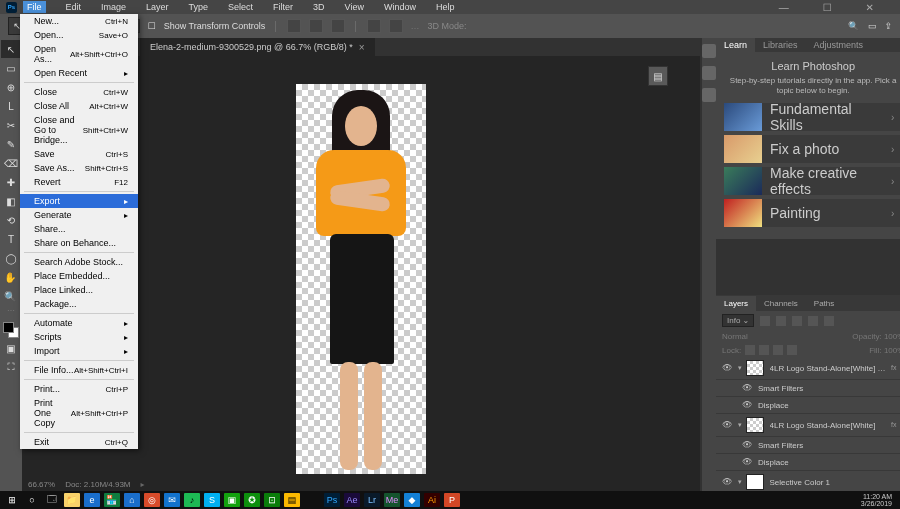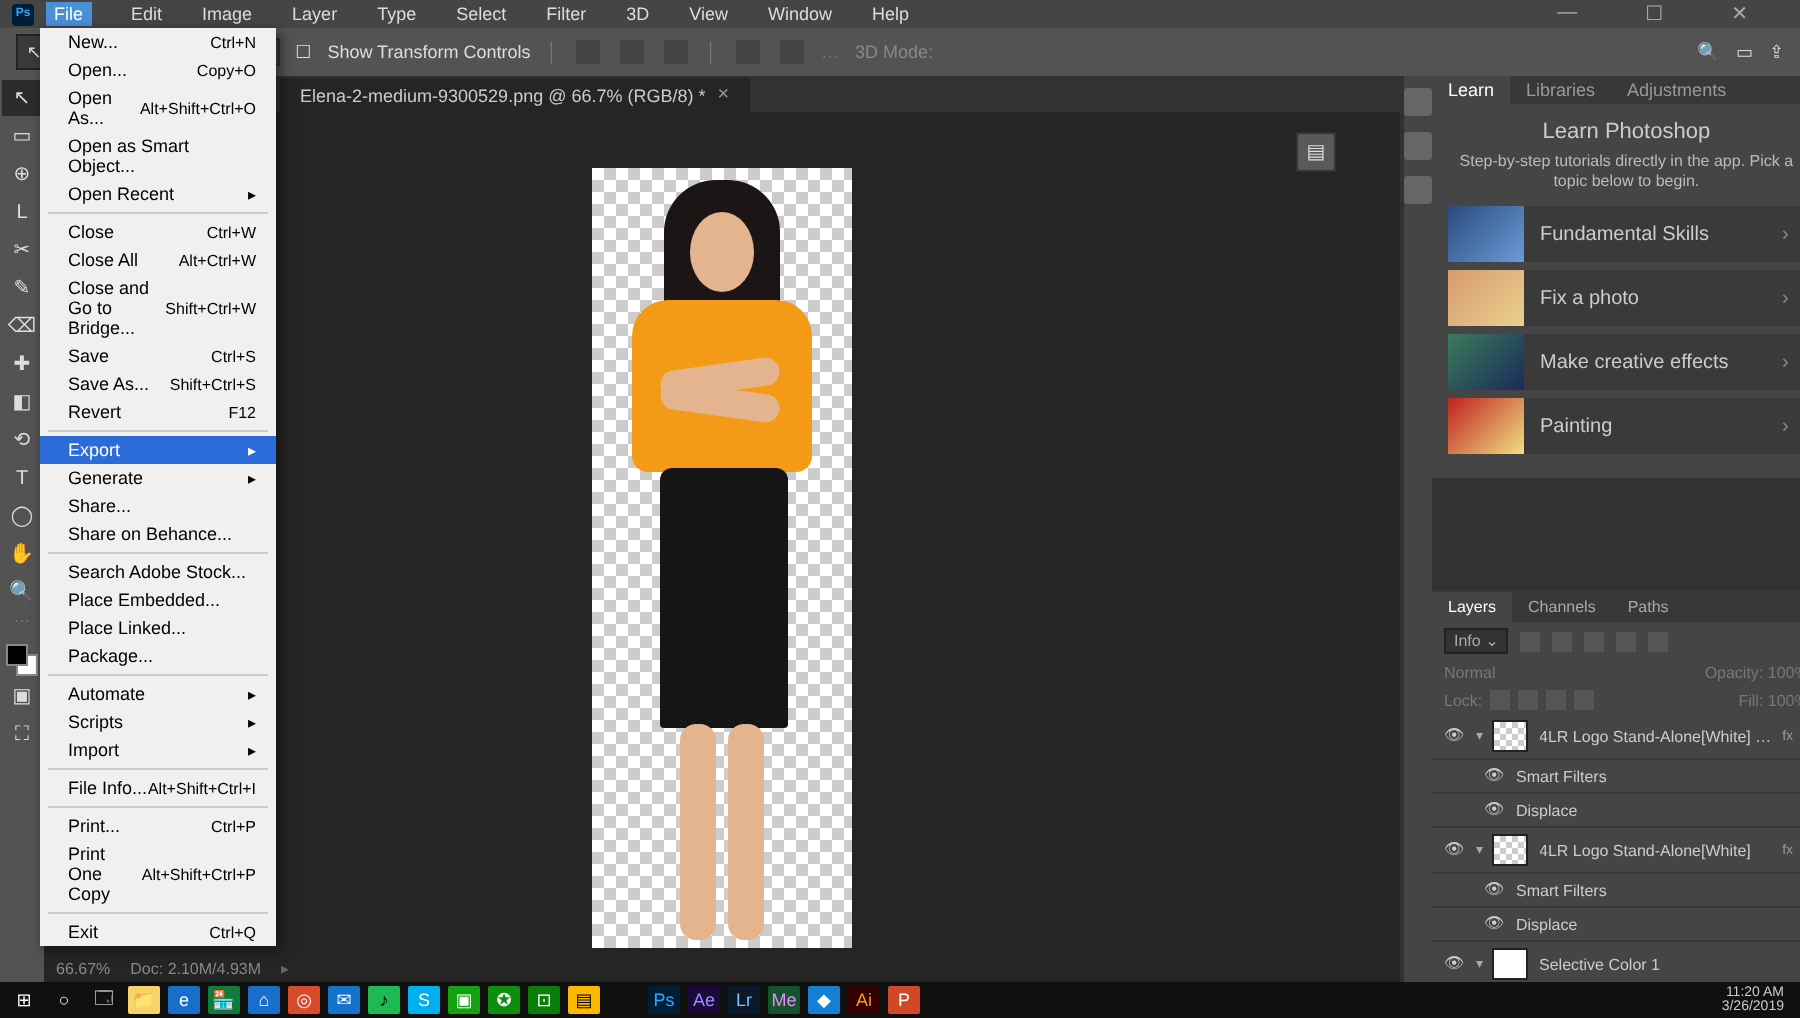--- a/index.html
+++ b/index.html
@@ -12,21 +12,21 @@
 .menubar span.active { background: #4a90d9; color: #fff; padding: 1px 4px; }
 .menubar .wincontrols { margin-left: auto; display: flex; gap: 14px; color: #aaa; font-size: 10px; }
 
 
 .optionsbar { height: 24px; background: #535353; display: flex; align-items: center; padding: 0 8px; font-size: 9px; color: #ddd; gap: 8px; }
 .optionsbar .tool-preview { width: 18px; height: 18px; background: #3a3a3a; border: 1px solid #222; display: flex; align-items: center; justify-content: center; }
 .optionsbar .rightside { margin-left: auto; display: flex; gap: 8px; align-items: center; }
 .optionsbar .iconbtn { width: 14px; height: 14px; border: 1px solid #555; background: #444; }
 
 
-.tabbar { height: 18px; background: #323232; display: flex; align-items: flex-end; padding-left: 140px; }
+.tabbar { height: 18px; background: #323232; display: flex; padding-left: 140px; }
 .tabbar .tab { background: #252525; padding: 3px 10px; font-size: 9px; color: #ccc; display: flex; align-items: center; gap: 6px; }
 .tabbar .tab .close { color: #999; font-size: 10px; }
 
 
 .tools { position: absolute; left: 0; top: 38px; bottom: 18px; width: 22px; background: #535353; display: flex; flex-direction: column; align-items: center; padding-top: 2px; gap: 1px; z-index: 2; }
 .tools .tool { width: 20px; height: 18px; display: flex; align-items: center; justify-content: center; color: #ddd; font-size: 10px; }
 .tools .tool.sel { background: #2c2c2c; }
 .tools .swatch { margin-top: 6px; width: 16px; height: 16px; position: relative; }
 .tools .swatch .fg { position: absolute; width: 11px; height: 11px; background: #000; border: 1px solid #888; top: 0; left: 0; }
 .tools .swatch .bg { position: absolute; width: 11px; height: 11px; background: #fff; border: 1px solid #888; bottom: 0; right: 0; }
@@ -62,21 +62,21 @@
 .panel-tabs .pt.active { background: #454545; color: #fff; }
 .learn { background: #454545; padding: 8px; }
 .learn-title { text-align: center; font-size: 11px; margin-bottom: 4px; }
 .learn-sub { text-align: center; font-size: 8px; color: #bbb; margin-bottom: 8px; line-height: 1.2; }
 .learn-row { display: flex; align-items: center; background: #3a3a3a; margin-bottom: 4px; height: 28px; }
 .learn-row .thumb { width: 38px; height: 28px; background: #777; }
 .learn-row .thumb.c1 { background: linear-gradient(135deg,#2b4a7c,#6a9bd8); }
 .learn-row .thumb.c2 { background: linear-gradient(135deg,#d89a6a,#e8d090); }
 .learn-row .thumb.c3 { background: linear-gradient(135deg,#3a7c5a,#1b2a5a); }
 .learn-row .thumb.c4 { background: linear-gradient(135deg,#c02020,#f0e080); }
-.learn-row .lbl { flex: 1; padding-left: 8px; font-size: 10px; }
+.learn-row .lbl { flex: 1; padding-left: 8px; font-size: 14px; }
 .learn-row .chev { padding: 0 8px; color: #888; }
 
 
 .layerspanel { flex: 1; background: #383838; margin-top: 56px; display: flex; flex-direction: column; font-size: 9px; }
 .lp-tabs { height: 16px; display: flex; align-items: center; color: #aaa; }
 .lp-tabs .pt { padding: 3px 8px; font-size: 8px; }
 .lp-tabs .pt.active { background: #454545; color: #fff; }
 .lp-controls { background: #454545; padding: 3px 6px; display: flex; align-items: center; gap: 6px; font-size: 8px; color: #aaa; }
 .lp-controls .dd { background: #333; padding: 1px 4px; border: 1px solid #222; }
 .lp-row2 { background: #454545; padding: 2px 6px; display: flex; justify-content: space-between; font-size: 8px; color: #777; }
@@ -311,29 +311,25 @@
   </div>
 </div>
 
 <div class="filemenu" id="filemenu">
     <div class="mi">
       <span>New...</span>
       <span class="sub">Ctrl+N</span>
     </div>
     <div class="mi">
       <span>Open...</span>
-      <span class="sub">Copy+O</span>
+      <span class="sub">Save+O</span>
     </div>
     <div class="mi">
       <span>Open As...</span>
       <span class="sub">Alt+Shift+Ctrl+O</span>
-    </div>
-    <div class="mi">
-      <span>Open as Smart Object...</span>
-      <span class="sub"></span>
     </div>
     <div class="mi">
       <span>Open Recent</span>
       <span class="sub">▸</span>
     </div>
     <div class="sep"></div>
     <div class="mi">
       <span>Close</span>
       <span class="sub">Ctrl+W</span>
     </div>

